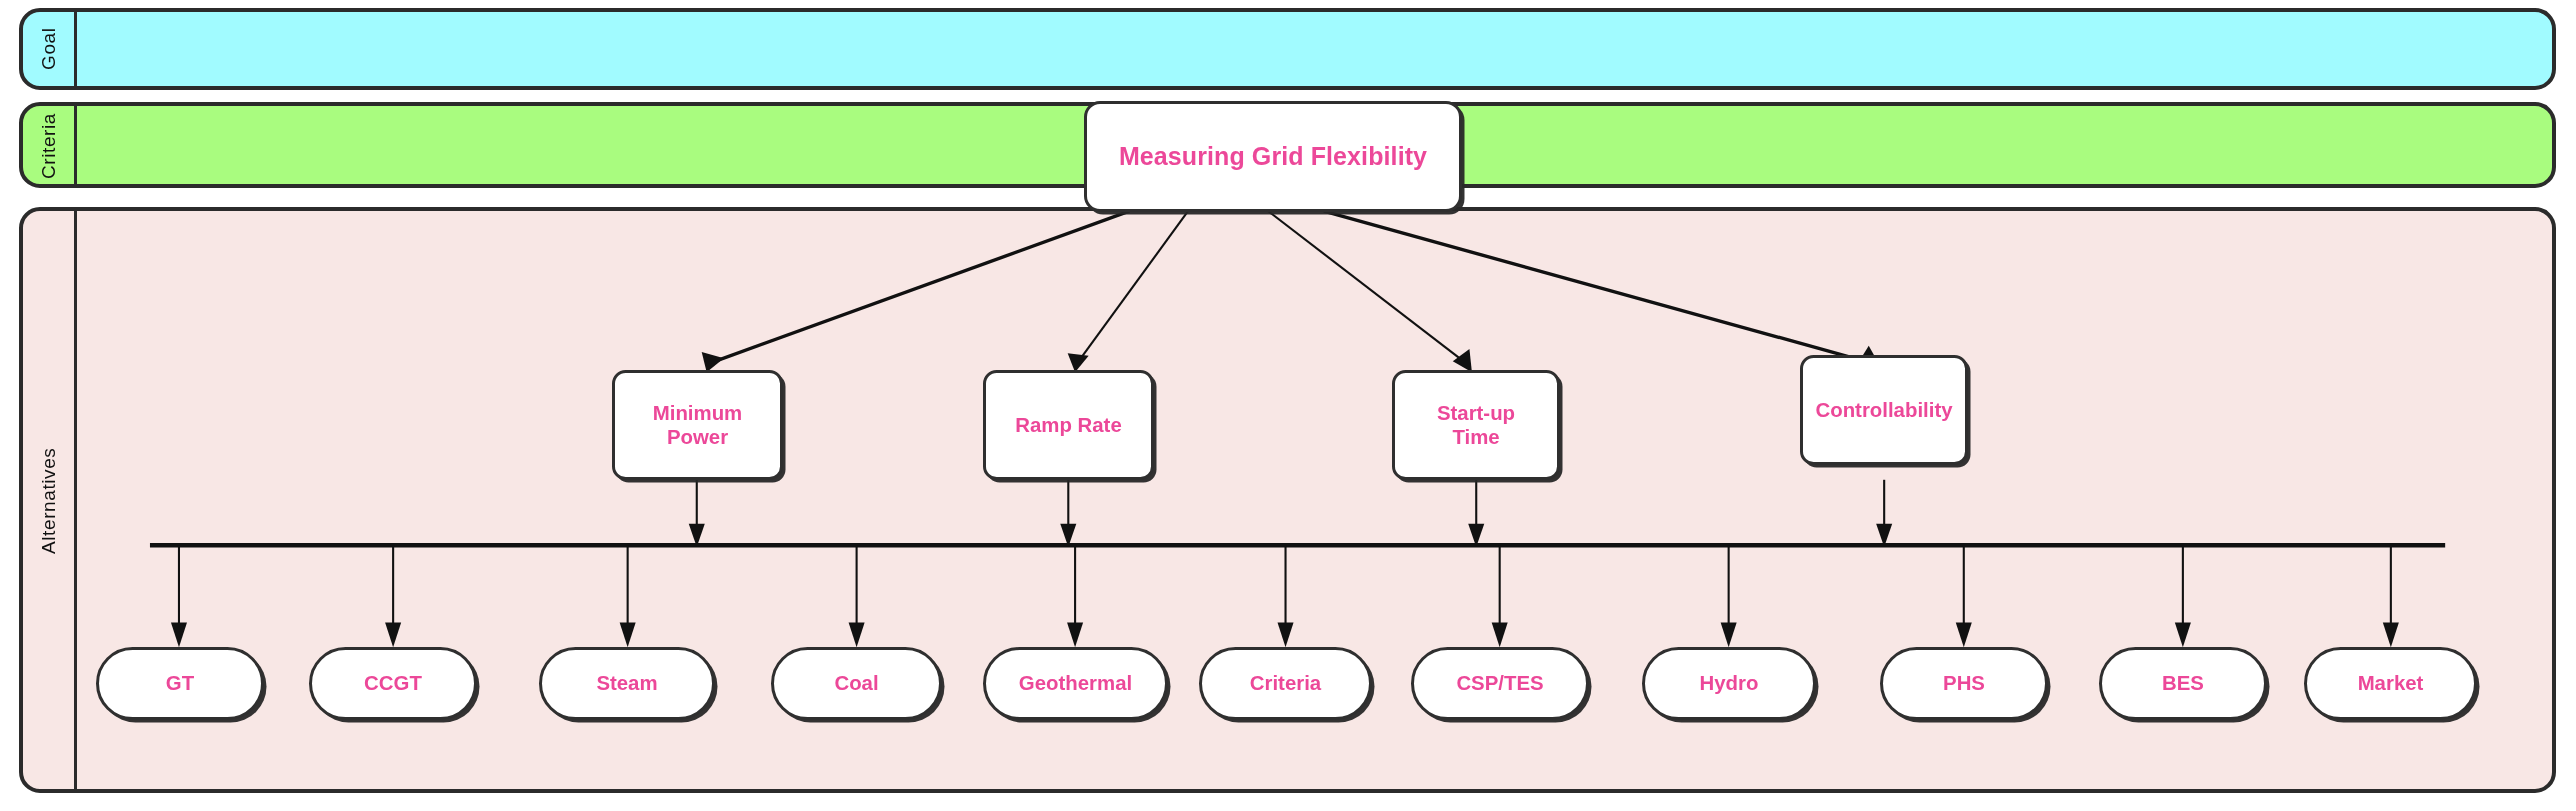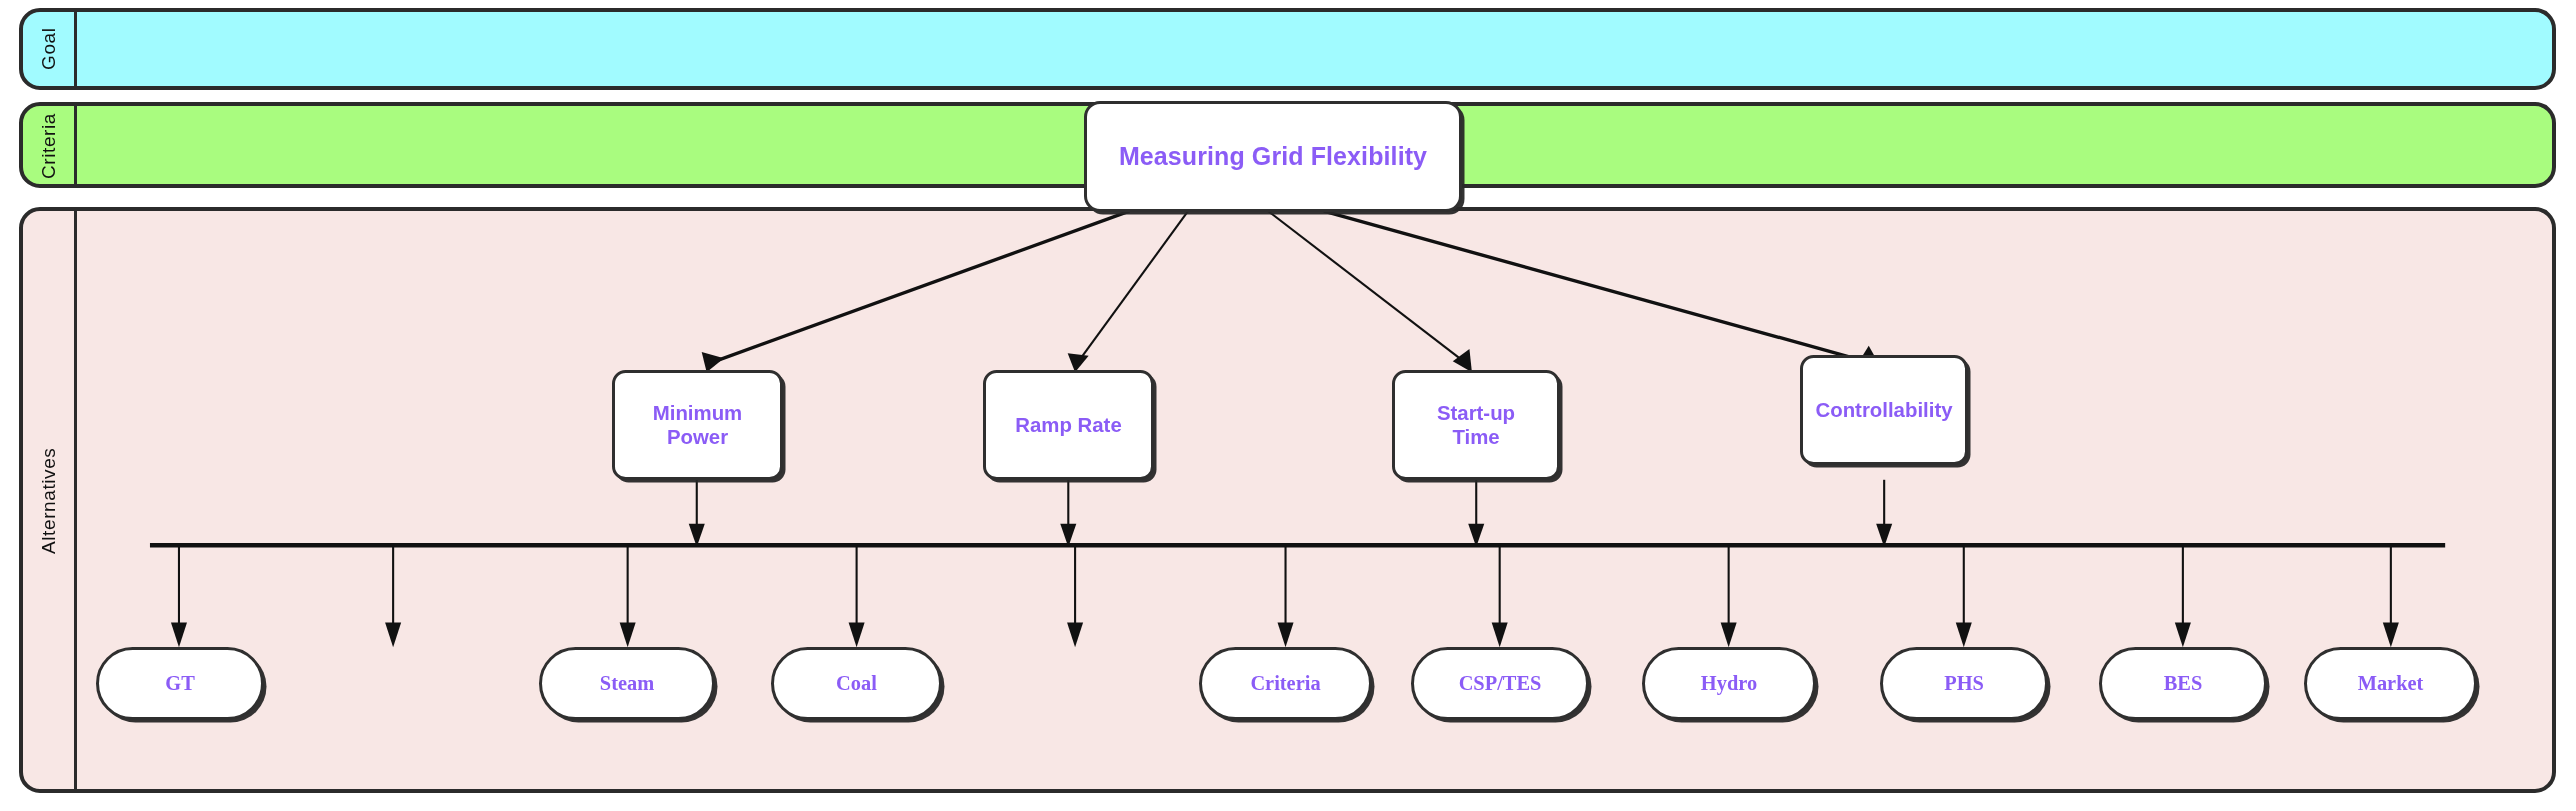--- a/index.html
+++ b/index.html
@@ -13,26 +13,26 @@
 
   .band-divider{position:absolute;width:3.1px;background:#2b2b2b;}
 
   .band-label{position:absolute;color:#111;font-size:19px;font-weight:400;
     writing-mode:vertical-rl;transform:rotate(180deg);
     white-space:nowrap;letter-spacing:0.6px;text-align:center;
     display:flex;align-items:center;justify-content:center;}
 
   .node{position:absolute;box-sizing:border-box;background:#ffffff;
     border:3.7px solid #2f2f2f;display:flex;align-items:center;justify-content:center;
-    text-align:center;color:#8b5cf6;font-weight:bold;line-height:1.18;
+    text-align:center;color:#ec4899;font-weight:bold;line-height:1.18;
     box-shadow:3.1px 3.1px 0 -0.6px rgba(40,40,40,0.95);}
 
   .node.goal-node{border-radius:16px;font-size:25px;letter-spacing:0.1px;}
   .node.crit-node{border-radius:13.6px;font-size:20.4px;}
-  .node.alt-node{border-radius:38px;font-size:20.4px;font-family:Liberation Serif, serif;}
+  .node.alt-node{border-radius:38px;font-size:20.4px;}
 
   svg.wires{position:absolute;left:0;top:0;width:2576px;height:812px;overflow:visible;pointer-events:none;}
   .wire{fill:none;stroke:#111;stroke-width:3.4;}
   .wire.thick{stroke-width:5.5;}
   .bus{stroke:#111;stroke-width:7;}
   .head{fill:#111;stroke:none;}
 </style>
 </head>
 <body>
 
@@ -135,22 +135,24 @@
   </svg>
 
   <div class="node goal-node" style="left:1084px;top:101px;width:378px;height:111px;">Measuring Grid Flexibility</div>
 
   <div class="node crit-node" style="left:612px;top:370px;width:171px;height:110px;padding:0 8.6px;">Minimum Power</div>
   <div class="node crit-node" style="left:983px;top:370px;width:171px;height:110px;padding:0 14px;text-align:right;">Ramp Rate</div>
   <div class="node crit-node" style="left:1392px;top:370px;width:168px;height:110px;padding:0 22px;">Start-up Time</div>
   <div class="node crit-node" style="left:1800px;top:355px;width:168px;height:110px;padding:0 6.2px;">Controllability</div>
 
   <div class="node alt-node" style="left:96px;top:647px;width:168px;height:73px;">GT</div>
+  <div class="node alt-node" style="left:309px;top:647px;width:168px;height:73px;">CCGT</div>
   <div class="node alt-node" style="left:539px;top:647px;width:176px;height:73px;">Steam</div>
   <div class="node alt-node" style="left:771px;top:647px;width:171px;height:73px;">Coal</div>
+  <div class="node alt-node" style="left:983px;top:647px;width:185px;height:73px;">Geothermal</div>
   <div class="node alt-node" style="left:1199px;top:647px;width:173px;height:73px;">Criteria</div>
   <div class="node alt-node" style="left:1411px;top:647px;width:178px;height:73px;">CSP/TES</div>
   <div class="node alt-node" style="left:1880px;top:647px;width:168px;height:73px;">PHS</div>
   <div class="node alt-node" style="left:1642px;top:647px;width:174px;height:73px;">Hydro</div>
   <div class="node alt-node" style="left:2099px;top:647px;width:168px;height:73px;">BES</div>
   <div class="node alt-node" style="left:2304px;top:647px;width:173px;height:73px;">Market</div>
 
 </div>
 
 

